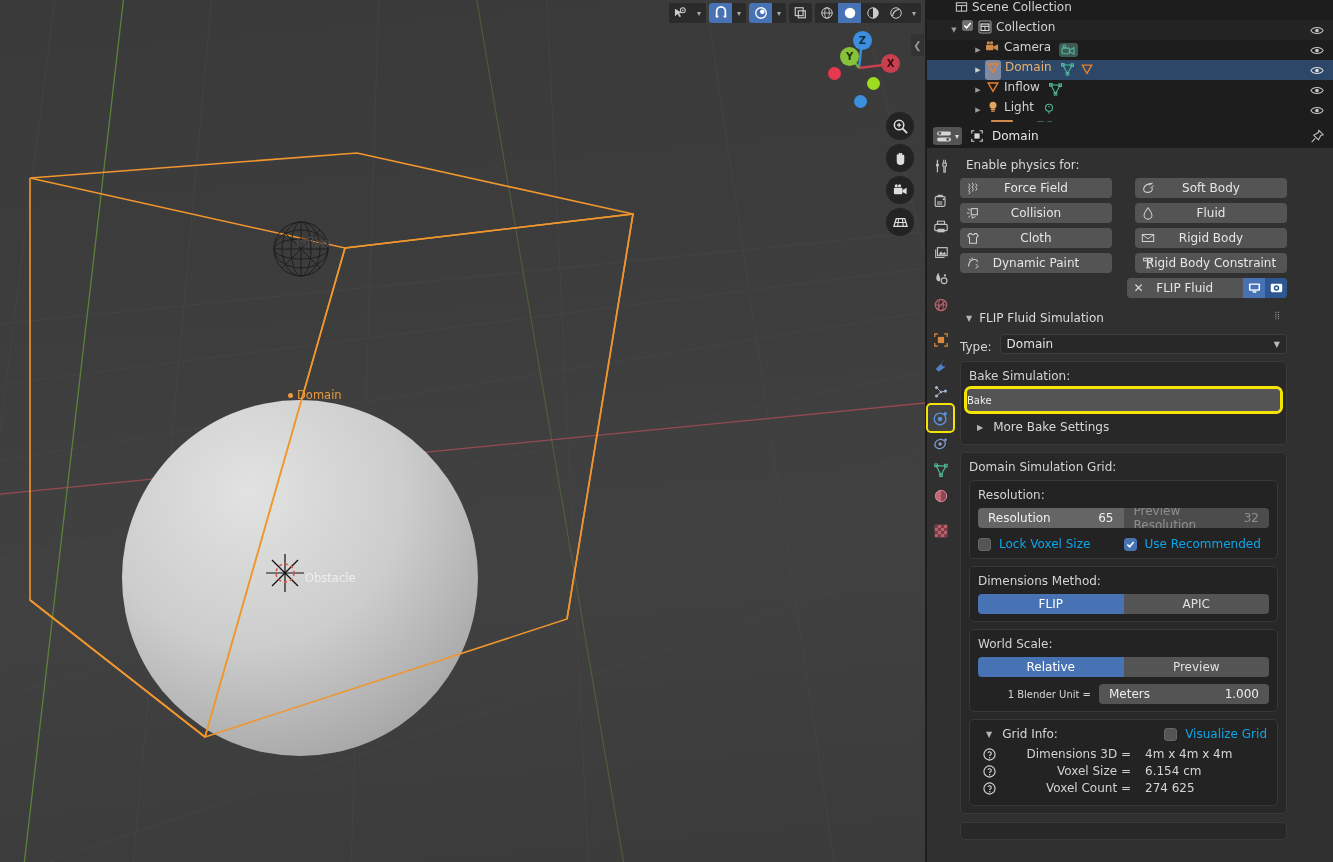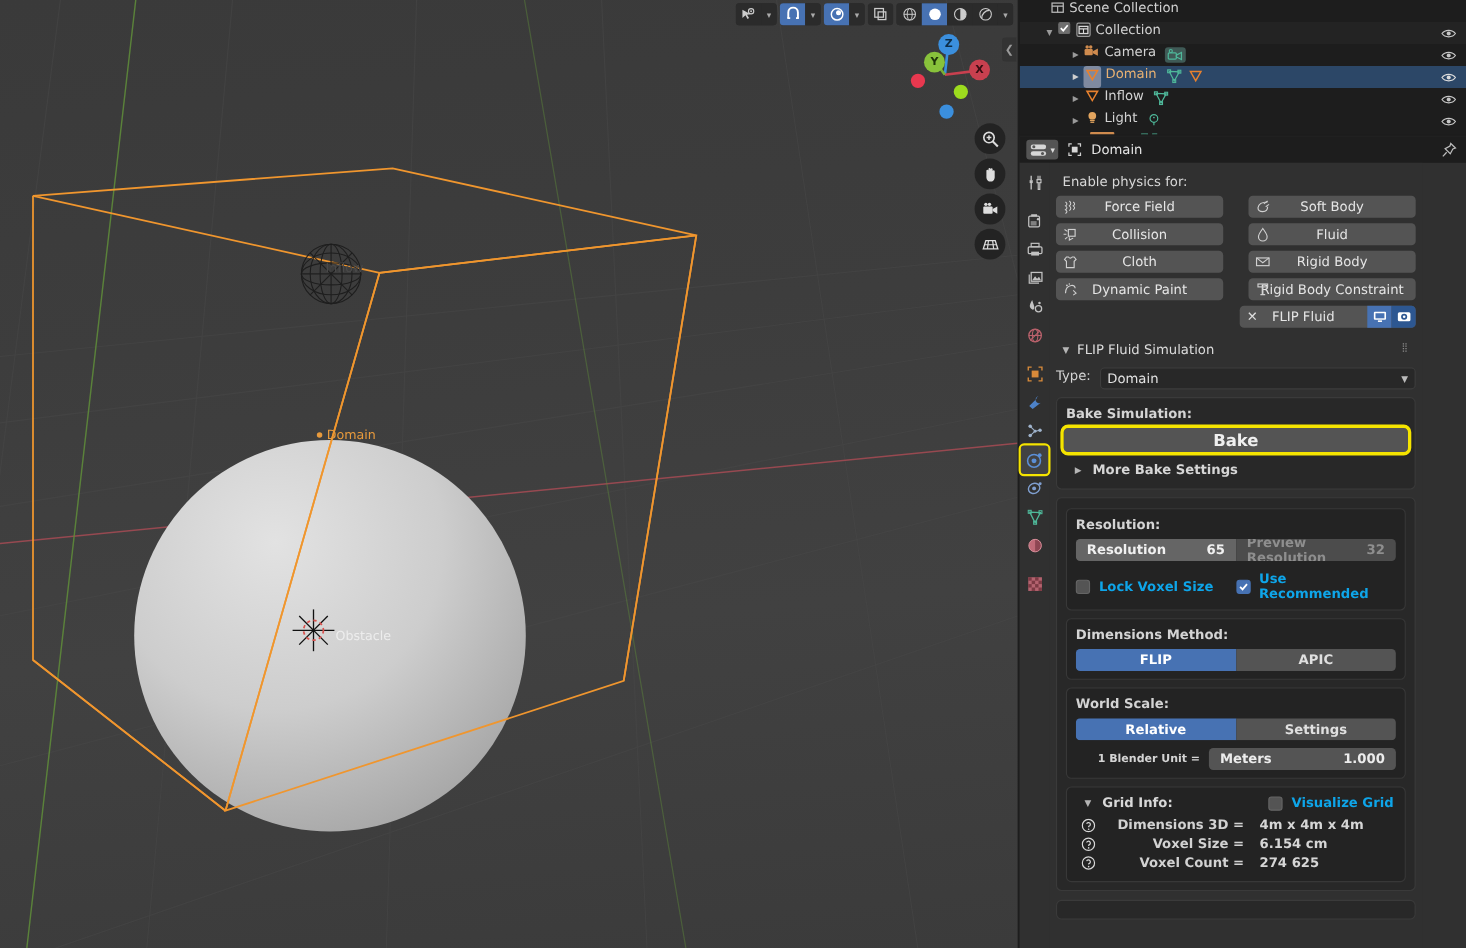--- a/index.html
+++ b/index.html
@@ -98,36 +98,36 @@
   .flip-x { position:absolute; left:7px; color:#ddd; font-size:12px; }
   .flip-tog { width:22px; height:20px; display:flex; align-items:center; justify-content:center; background:#4772b3; }
   .flip-tog.last { border-radius:0 4px 4px 0; background:#2d5791; }
 
   
   .panel { margin-top:10px; }
   .panel-head { height:20px; display:flex; align-items:center; gap:7px; padding-left:6px; font-size:12px; color:#dcdcdc; position:relative; }
   .tri { font-size:8px; color:#b5b5b5; }
   .grip { position:absolute; right:6px; top:6px; color:#8a8a8a; font-size:8px; letter-spacing:1px; line-height:4px; }
 
-  .row { display:flex; align-items:flex-start; gap:8px; margin:6px 0; }
+  .row { display:flex; align-items:flex-end; gap:8px; margin:6px 0; }
   .row-lbl { font-size:12px; color:#d4d4d4; }
   .dropdown {
     flex:1; height:20px; background:#282828; border:1px solid #3d3d3d; border-radius:4px;
     display:flex; align-items:center; padding:0 6px; font-size:12px; color:#e2e2e2; position:relative;
   }
   .dropdown .dd-chev { position:absolute; right:6px; color:#bbb; font-size:8px; }
 
-  .box { background:#282828; border:1px solid #3a3a3a; border-radius:5px; padding:7px 8px; margin-top:7px;font-weight:bold; }
+  .box { background:#282828; border:1px solid #3a3a3a; border-radius:5px; padding:7px 8px; margin-top:7px; }
   .box .sub { font-size:12px; color:#d4d4d4; margin-bottom:6px; }
   .box.inner { background:#232323; border:1px solid #383838; }
 
   .bake-wrap { position:relative; margin:0 -2px; }
   .bake-btn {
     height:22px; background:#545454; border-radius:4px; display:flex; align-items:center;
-    justify-content:center; font-size:15px; color:#efefef;
+    justify-content:flex-start; font-size:10px; color:#efefef;
   }
   .bake-hl { outline:3px solid #f5e400; border-radius:4px; }
 
   .more-row { height:20px; display:flex; align-items:center; gap:10px; padding-left:8px; font-size:12px; color:#d6d6d6; margin-top:6px; }
 
   .seg2 { display:flex; height:20px; border-radius:4px; overflow:hidden; }
   .seg2 > div { flex:1; display:flex; align-items:center; justify-content:center; font-size:12px; }
   .seg2 .on { background:#4772b3; color:#fff; }
   .seg2 .off { background:#545454; color:#e0e0e0; }
 
@@ -774,20 +774,21 @@
                 <span>Bake</span>
               </div>
             </div>
             <div class="more-row">
               <span class="tri">▶</span>
               <span>More Bake Settings</span>
             </div>
           </div>
 
           <div class="box">
+            <div class="sub">Domain Simulation Grid:</div>
 
             <div class="box inner" style="margin-top:2px;">
               <div class="sub">Resolution:</div>
               <div class="slider-pair">
                 <div class="sld act">
                   <span>Resolution</span>
                   <span>65</span>
                 </div>
                 <div class="sld dim">
                   <span>Preview Resolution</span>
@@ -815,21 +816,21 @@
               <div class="seg2">
                 <div class="on">FLIP</div>
                 <div class="off">APIC</div>
               </div>
             </div>
 
             <div class="box inner">
               <div class="sub">World Scale:</div>
               <div class="seg2">
                 <div class="on">Relative</div>
-                <div class="off">Settings</div>
+                <div class="off">Preview</div>
               </div>
               <div class="unit-row">
                 <span class="unit-lbl">1 Blender Unit =</span>
                 <div class="unit-field">
                   <span>Meters</span>
                   <span>1.000</span>
                 </div>
               </div>
             </div>
 

